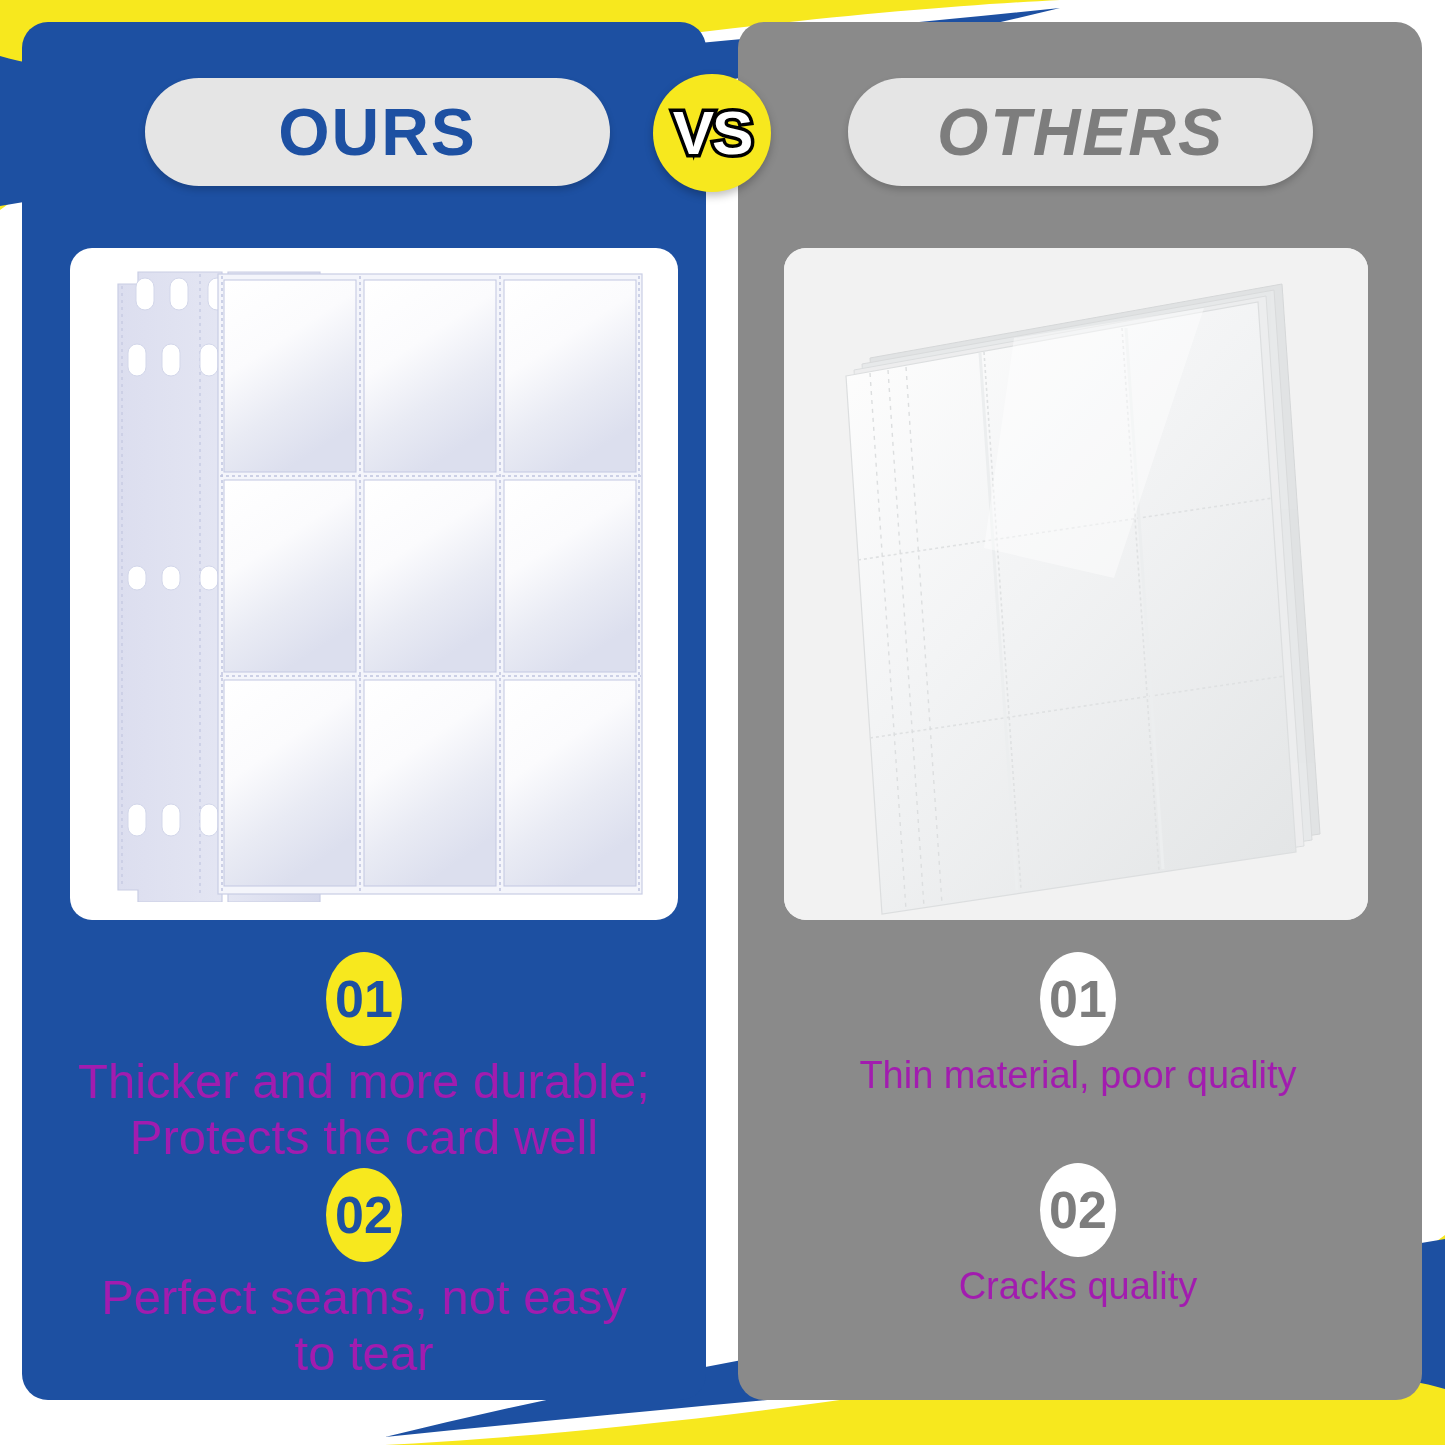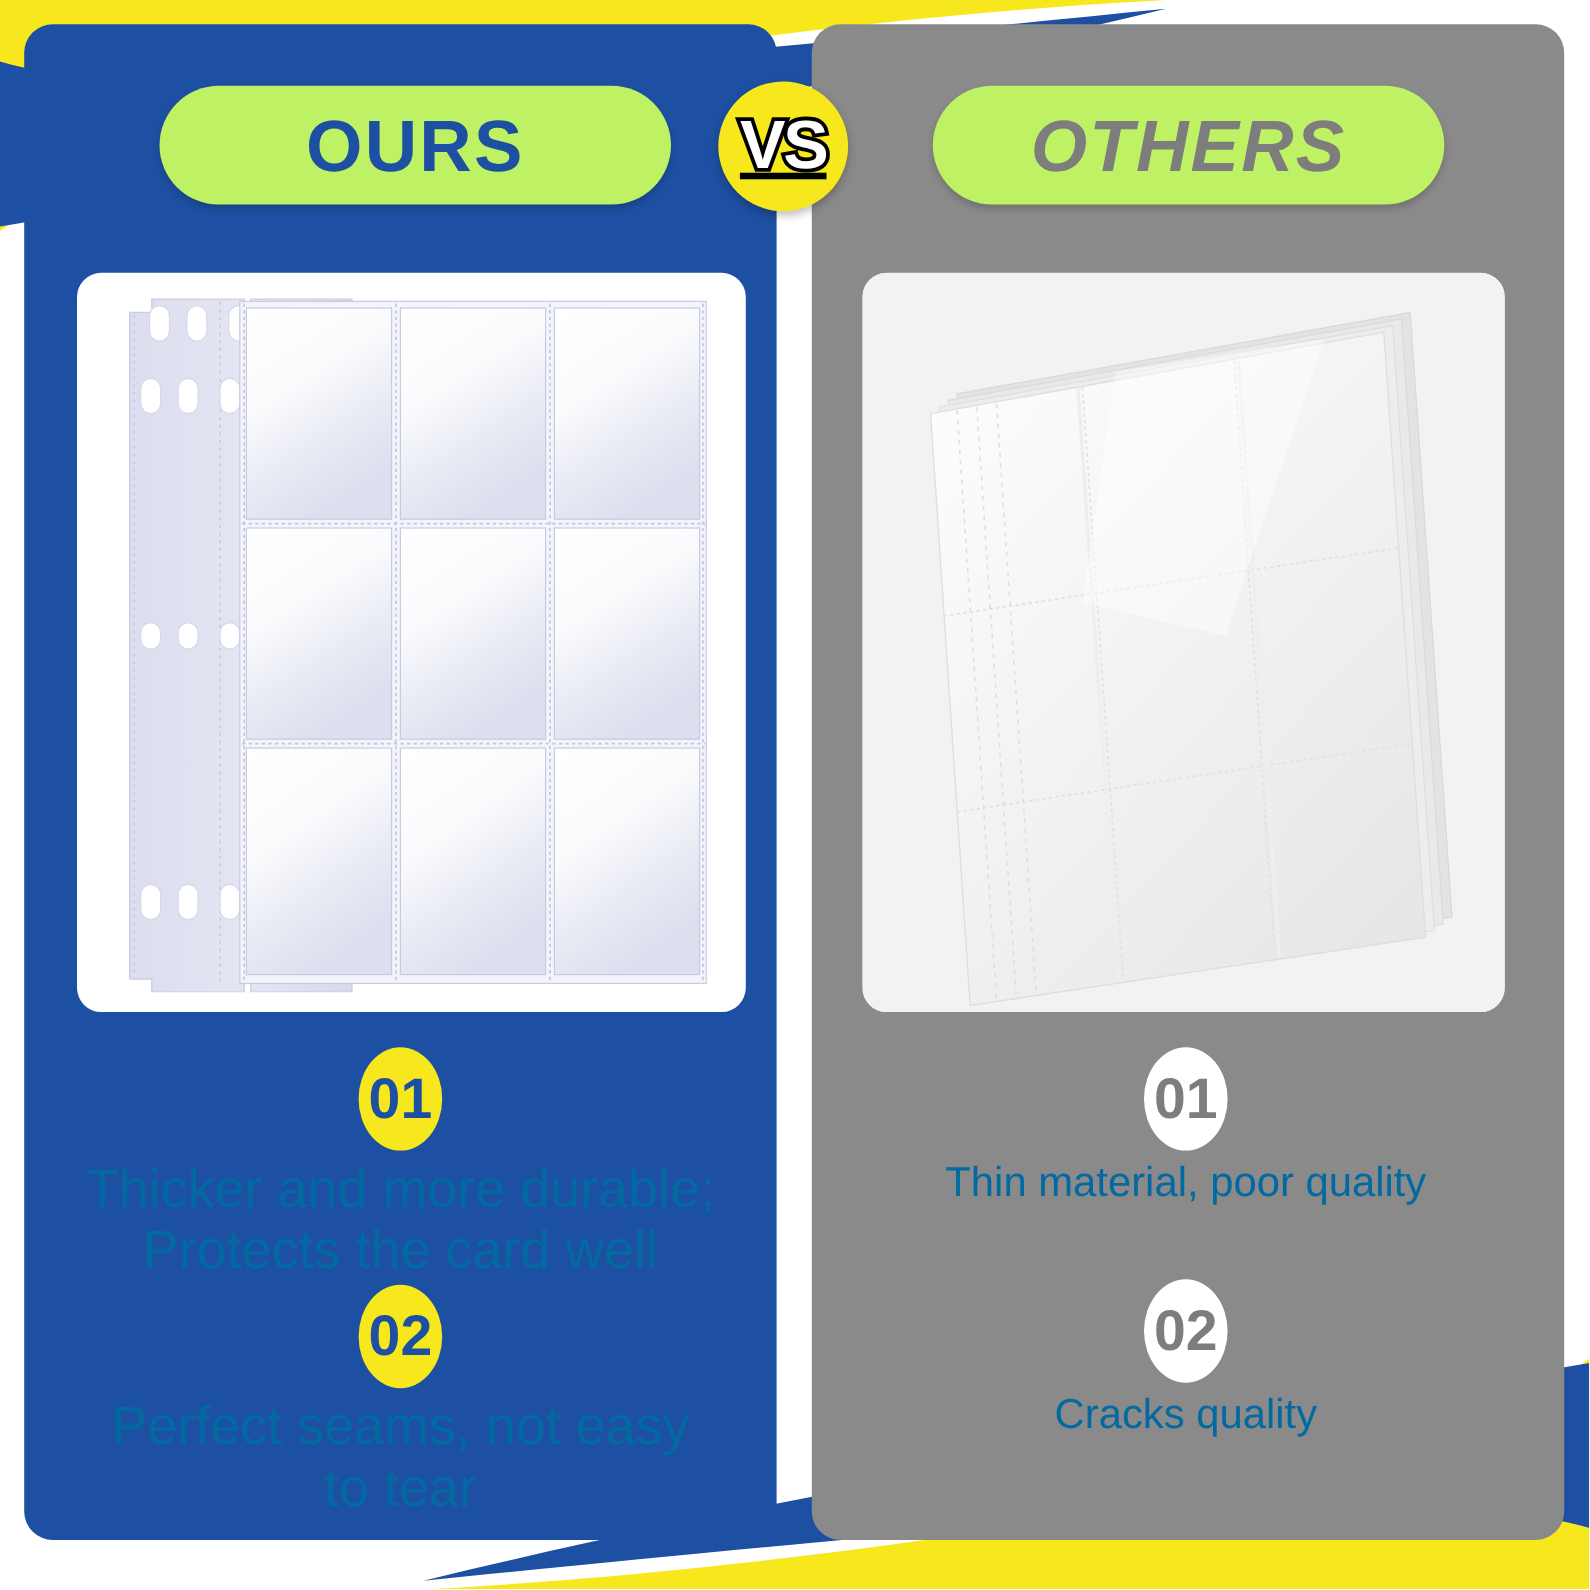--- a/index.html
+++ b/index.html
@@ -38,21 +38,21 @@
     left: 738px;
     background: #8a8a8a;
   }
 
   
   .pill {
     position: absolute;
     top: 78px;
     height: 108px;
     border-radius: 54px;
-    background: #bef264;
+    background: #e5e5e5;
     display: flex;
     align-items: center;
     justify-content: center;
     box-shadow: 0 4px 7px rgba(0,0,0,0.18);
   }
   .pill-ours { left: 145px; width: 465px; }
   .pill-others { left: 848px; width: 465px; font-style: italic; }
   .pill-label {
     font-size: 66px;
     font-weight: bold;
@@ -78,21 +78,20 @@
     box-shadow: 0 4px 8px rgba(0,0,0,0.25);
   }
   .vs-text {
     font-size: 62px;
     font-weight: bold;
     color: #ffffff;
     line-height: 1;
     letter-spacing: -2px;
     -webkit-text-stroke: 7px #000000;
     paint-order: stroke fill;
-    text-decoration: underline;
   }
 
   
   .photo {
     position: absolute;
     top: 248px;
     height: 672px;
     border-radius: 22px;
     overflow: hidden;
   }
@@ -131,21 +130,21 @@
     height: 94px;
     border-radius: 50%;
     font-size: 52px;
     font-weight: bold;
     line-height: 1;
   }
   .badge-ours { background: #f7e81e; color: #1d50a2; }
   .badge-others { background: #ffffff; color: #7d7d7d; }
 
   .feature-text {
-    color: #0369a1;
+    color: #a21caf;
     font-size: 49px;
     line-height: 1.14;
     margin-top: 8px;
     white-space: pre-line;
   }
   .features-others .feature-text { font-size: 38px; }
   .feature-two-ours { margin-top: 2px; }
   .feature-two-others { margin-top: 66px; }
 </style>
 </head>

